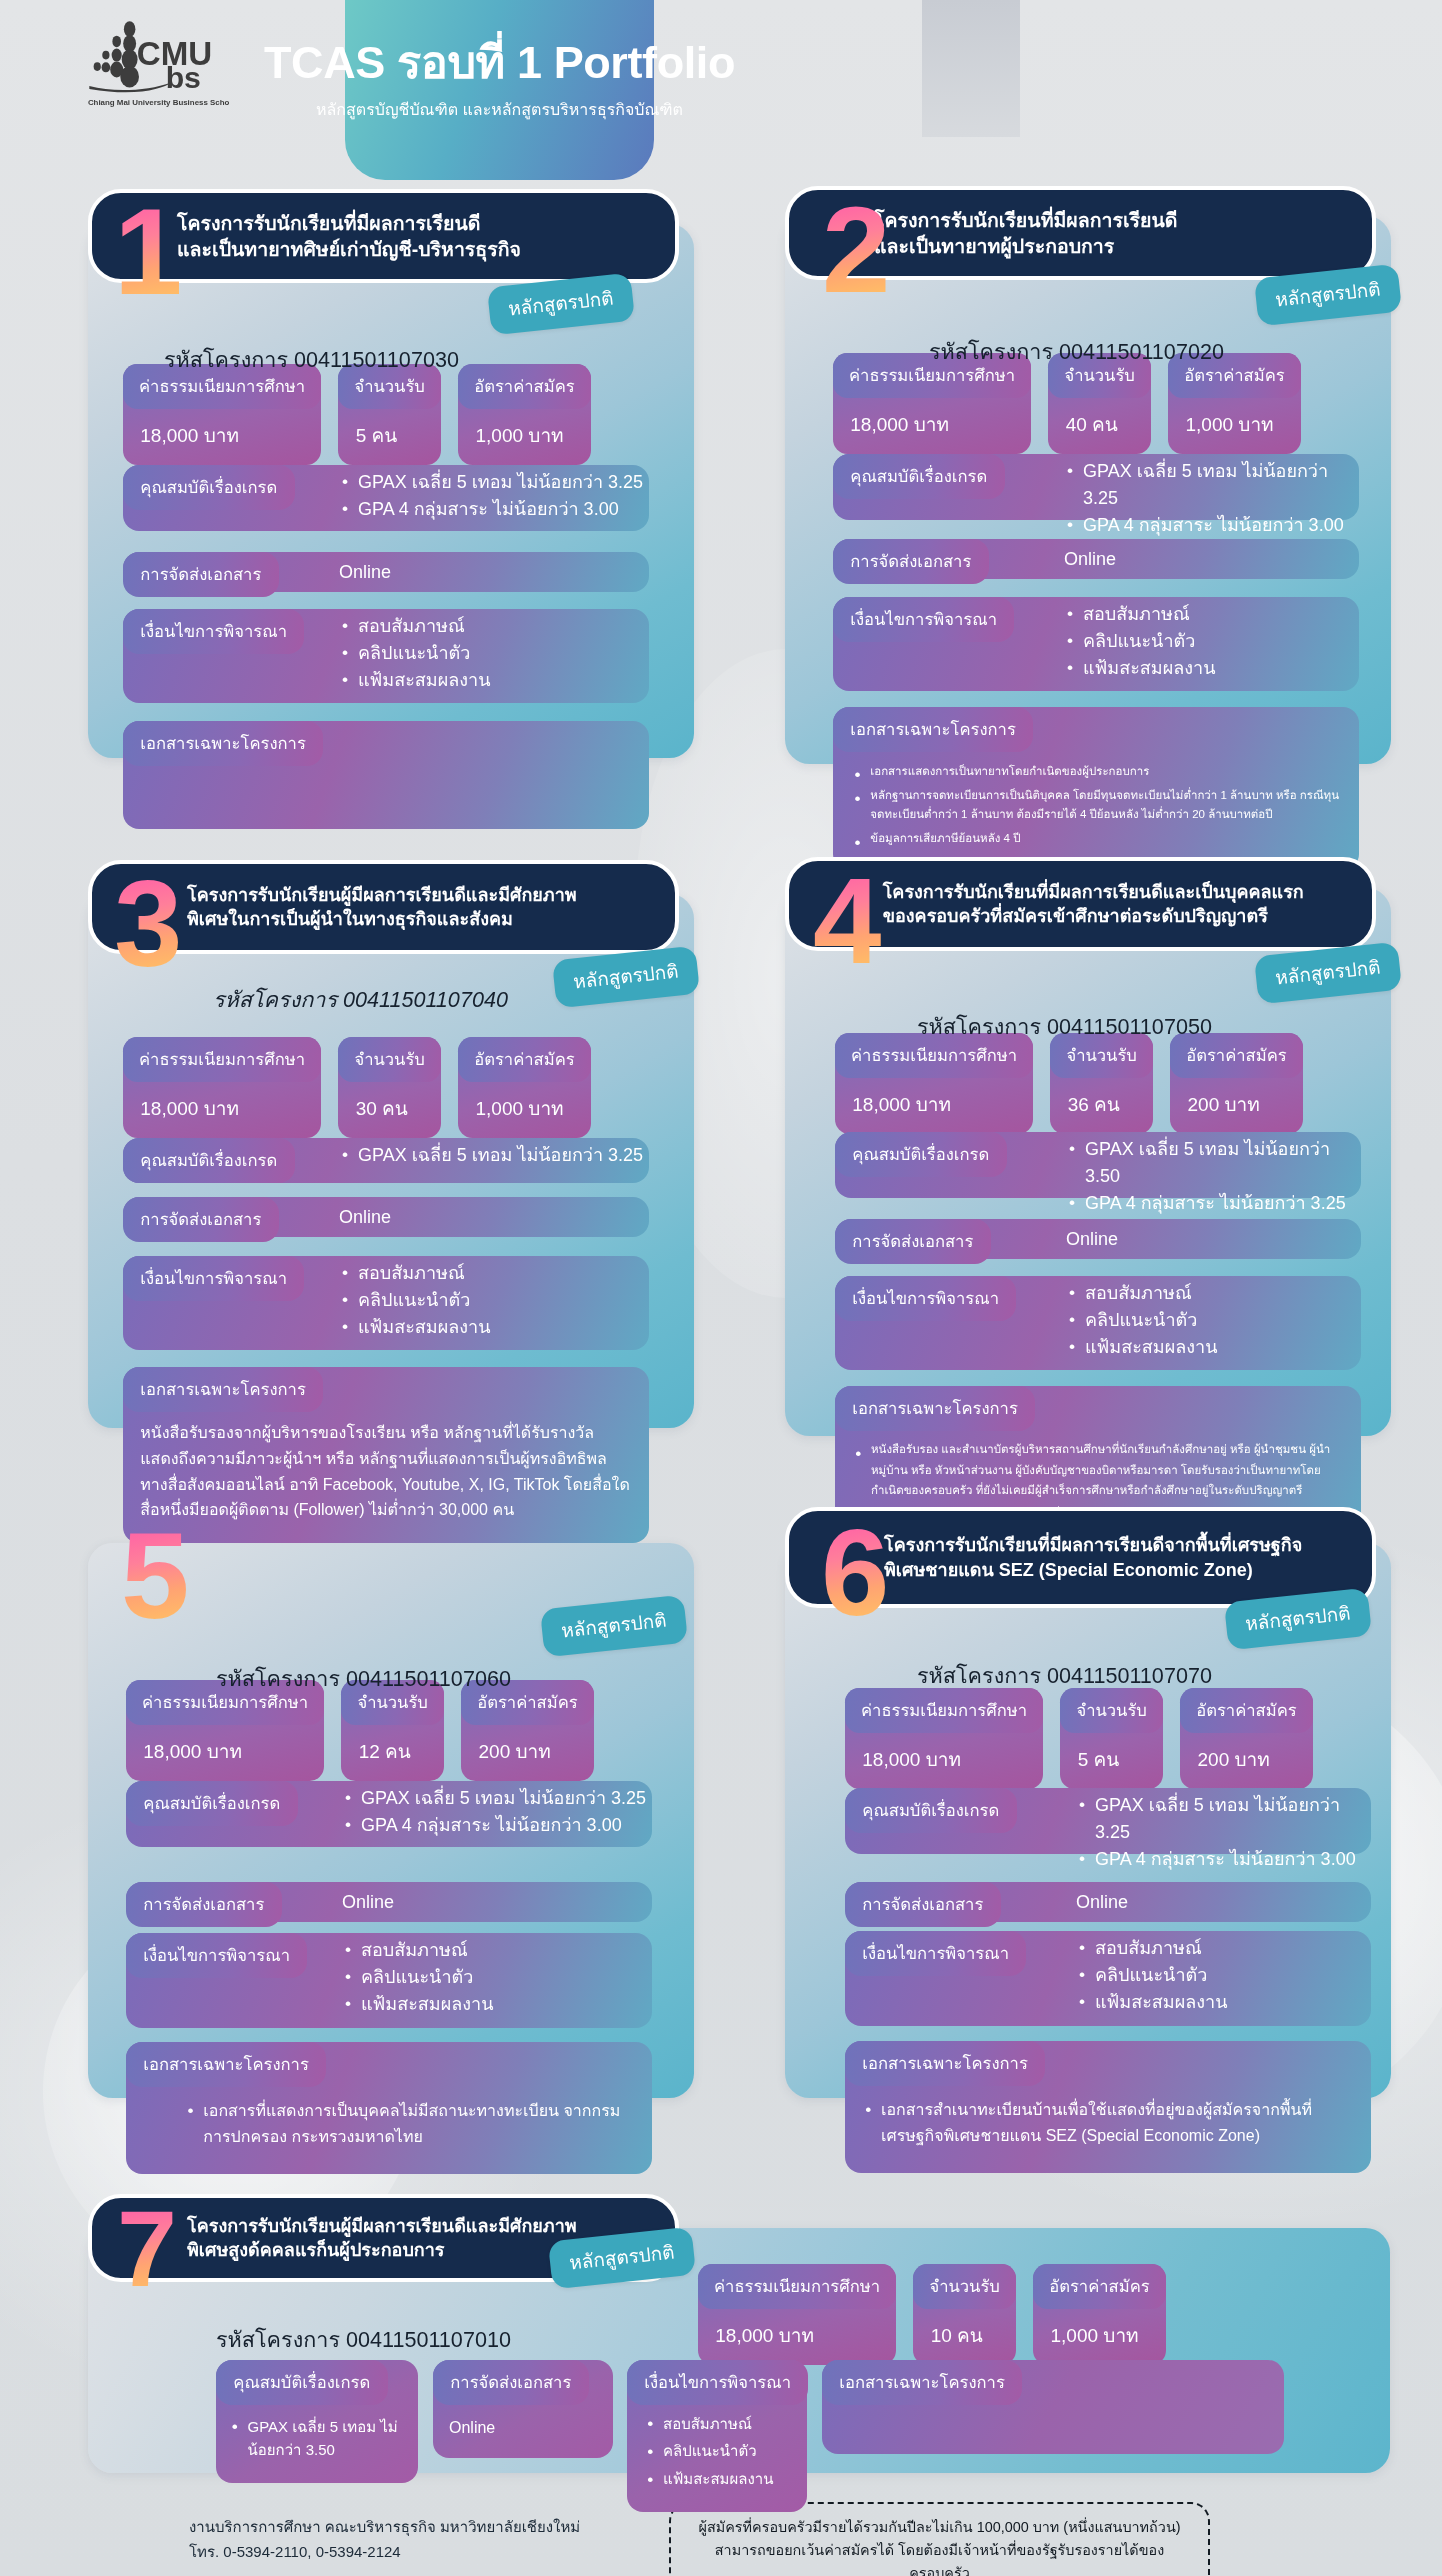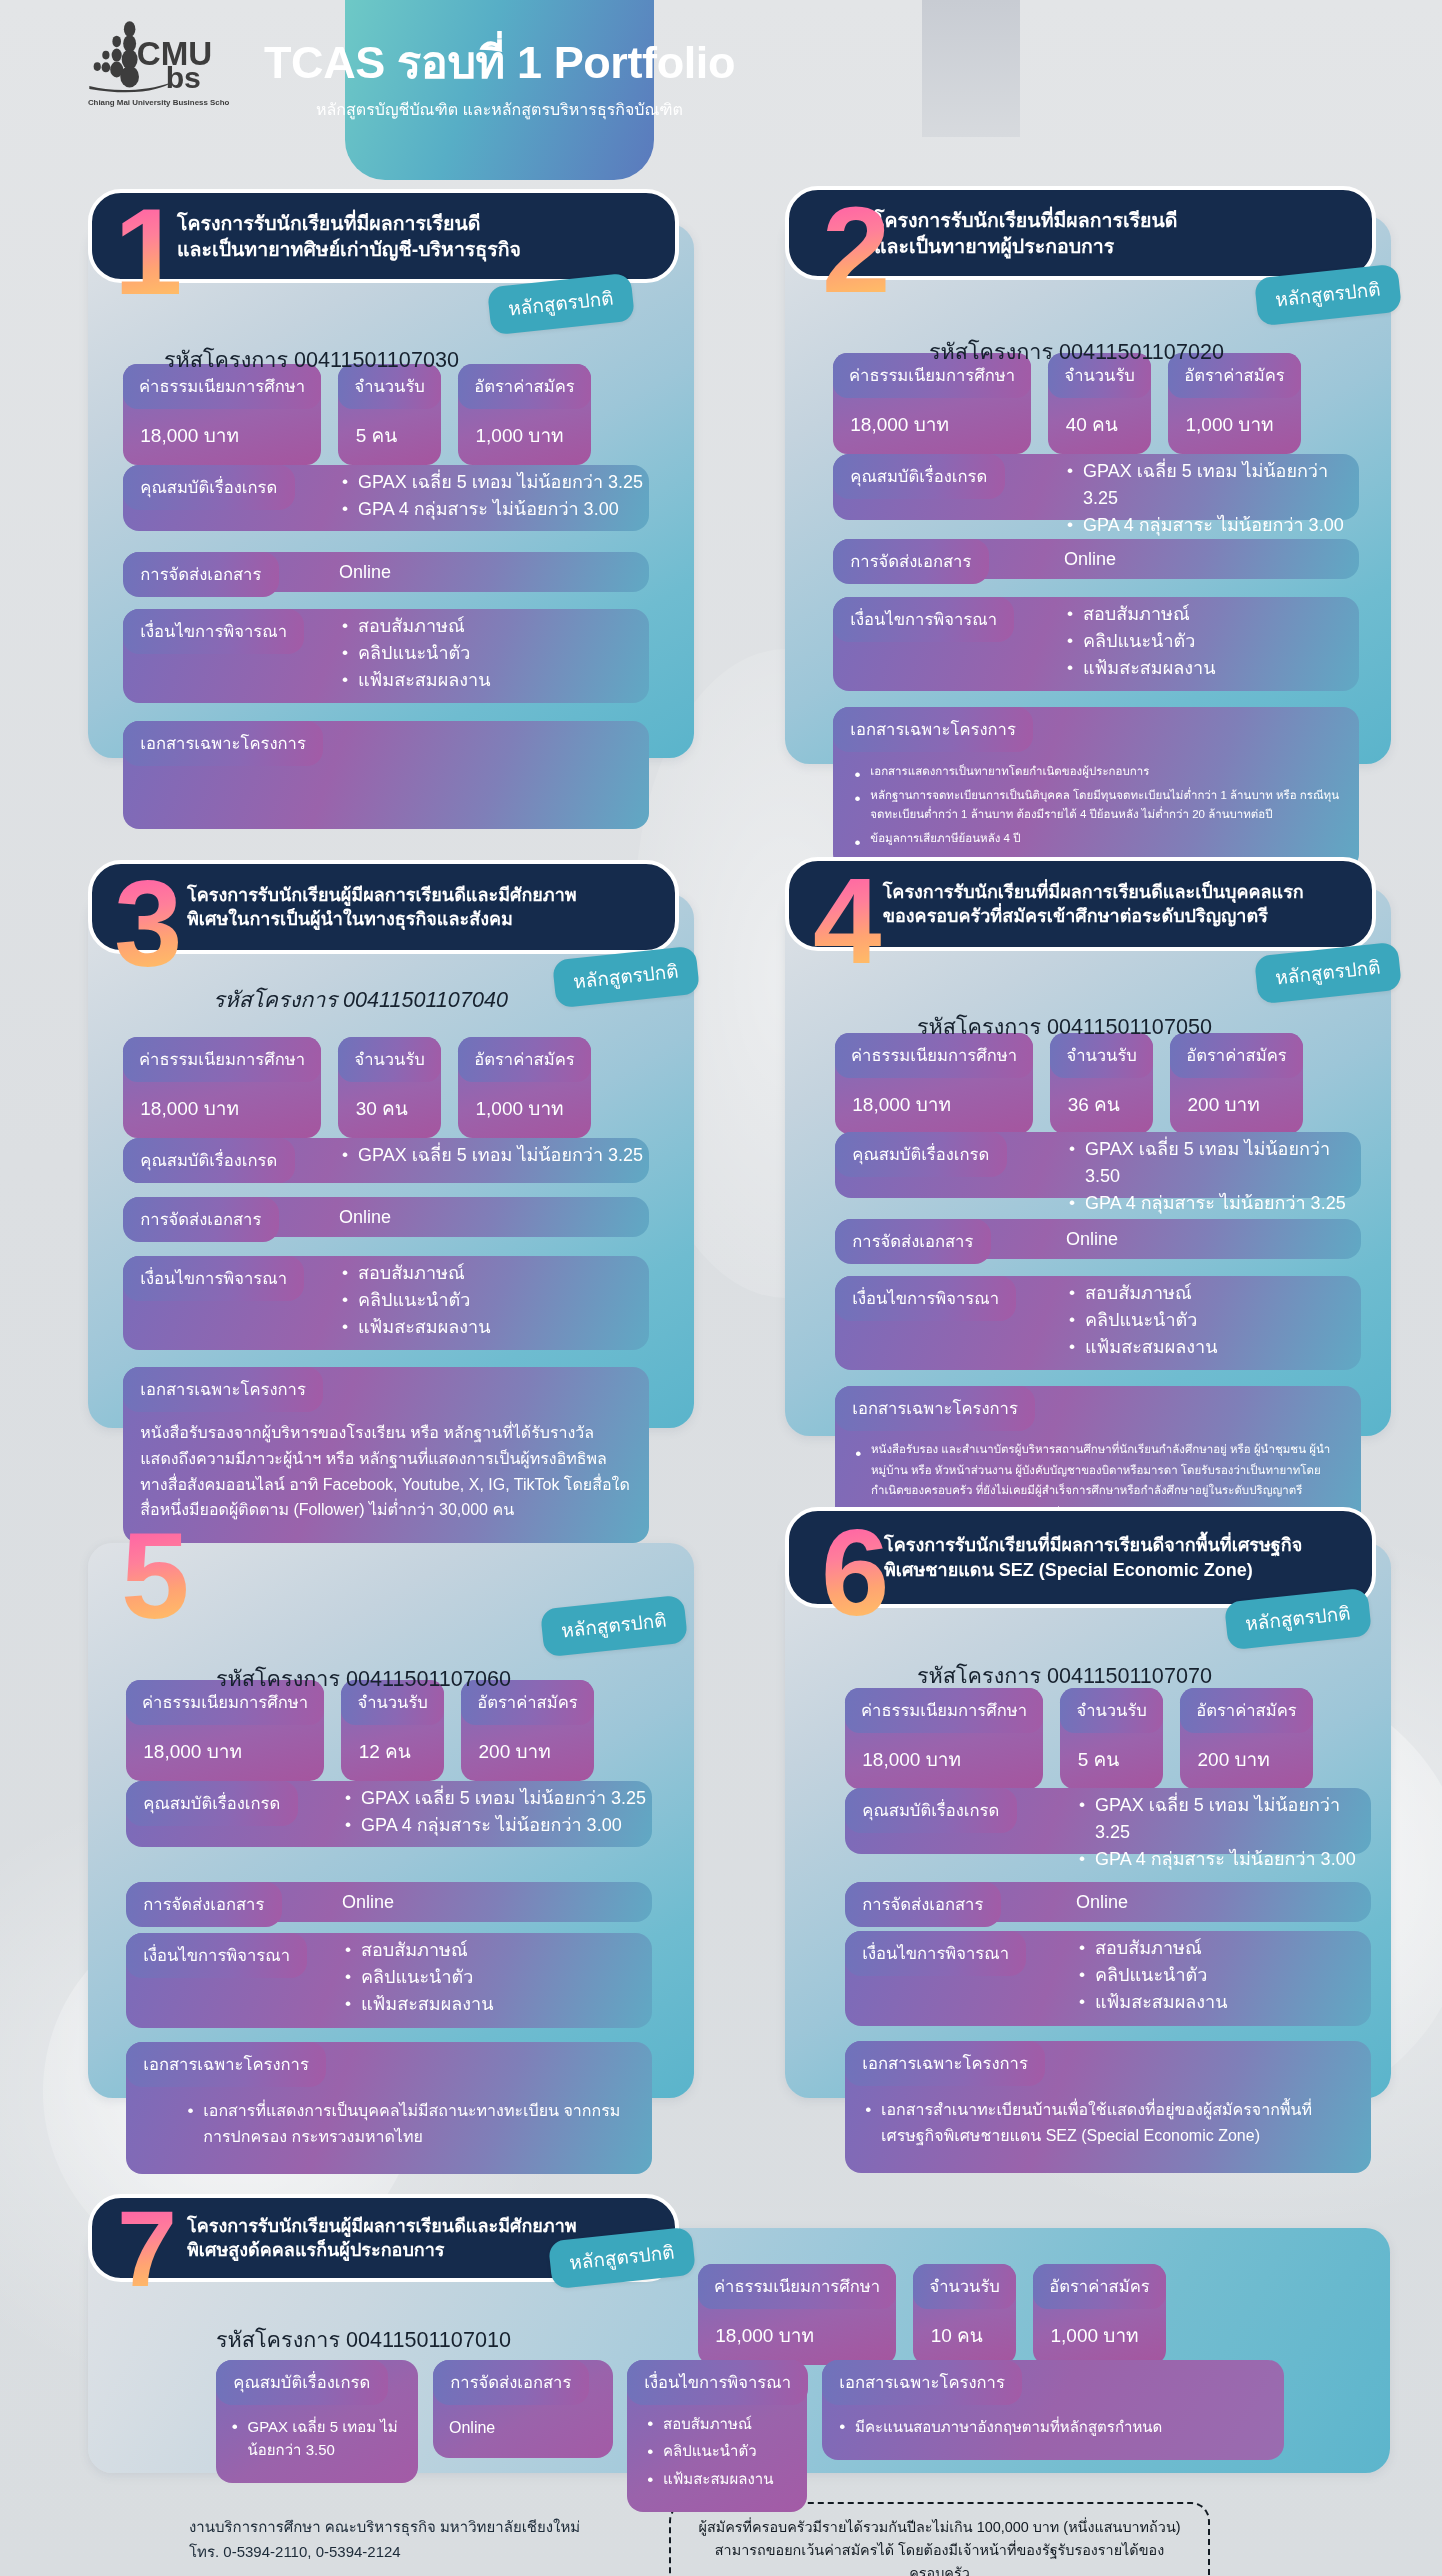--- a/index.html
+++ b/index.html
@@ -673,25 +673,20 @@
           <li>คลิปแนะนำตัว</li>
           <li>แฟ้มสะสมผลงาน</li>
         </ul>
       </div>
     </div>
   </div>
 
   <div class="inforow" style="left:822px; top:2360px; width:462px;">
     <div class="inforow-box" style="min-height:94px; background:linear-gradient(120deg,#7a6cba 0%,#9a63ab 50%,#9a6cb0 100%);">
       <span class="inforow-label">เอกสารเฉพาะโครงการ</span>
-      <div class="inforow-body" style="font-size:15px; padding:10px 16px 2.9px 13px;">
-        <ul>
-          <li>มีคะแนนสอบภาษาอังกฤษตามที่หลักสูตรกำหนด</li>
-        </ul>
-      </div>
     </div>
   </div>
 
   <div class="footer-contact">
     <div>งานบริการการศึกษา คณะบริหารธุรกิจ มหาวิทยาลัยเชียงใหม่</div>
     <div>โทร. 0-5394-2110, 0-5394-2124</div>
   </div>
 
   <div class="footer-note">
     <div>ผู้สมัครที่ครอบครัวมีรายได้รวมกันปีละไม่เกิน 100,000 บาท (หนึ่งแสนบาทถ้วน)</div>

